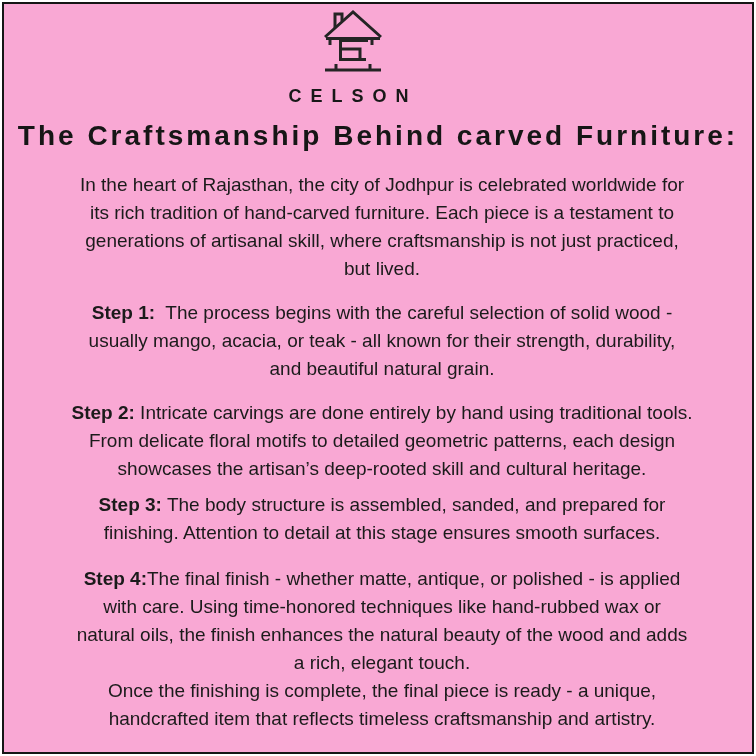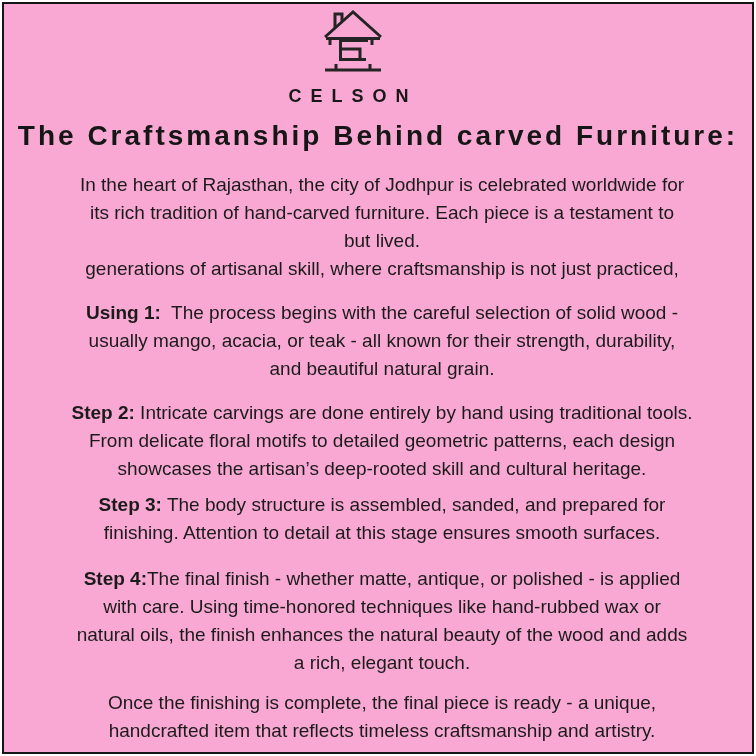--- a/index.html
+++ b/index.html
@@ -50,21 +50,21 @@
     font-size: 19px;
     line-height: 28px;
     white-space: pre;
   }
   .para .ln b { font-weight: 700; }
   .mt-intro { margin-top: 20px; }
   .mt-step1 { margin-top: 16px; }
   .mt-step2 { margin-top: 16px; }
   .mt-step3 { margin-top: 8px; }
   .mt-step4 { margin-top: 18px; }
-  .mt-closing { margin-top: 12px; }
+  .mt-closing { margin-top: 0; }
 </style>
 </head>
 <body>
 
 <div class="frame">
 
   <div class="header-block">
     <svg class="logo" width="58" height="64" viewBox="0 0 58 64" fill="none" stroke="#242424" stroke-width="3" stroke-linecap="butt" stroke-linejoin="miter">
       <path d="M11,19 L11,5 L18,5 L18,12"></path>
       <path d="M1,28 L29,3 L57,28"></path>
@@ -74,26 +74,26 @@
       <path d="M1,61 L57,61 M12,59.5 L12,55 M46,59.5 L46,55"></path>
     </svg>
     <div class="brand">CELSON</div>
   </div>
 
   <h1 class="heading">The Craftsmanship Behind carved Furniture:</h1>
 
   <section class="para mt-intro">
     <div class="ln">In the heart of Rajasthan, the city of Jodhpur is celebrated worldwide for</div>
     <div class="ln">its rich tradition of hand-carved furniture. Each piece is a testament to</div>
+    <div class="ln">generations of artisanal skill, where craftsmanship is not just practiced,</div>
     <div class="ln">but lived.</div>
-    <div class="ln">generations of artisanal skill, where craftsmanship is not just practiced,</div>
   </section>
 
   <section class="para mt-step1">
-    <div class="ln"><b>Using 1:</b><span>&nbsp; The process begins with the careful selection of solid wood -</span></div>
+    <div class="ln"><b>Step 1:</b><span>&nbsp; The process begins with the careful selection of solid wood -</span></div>
     <div class="ln">usually mango, acacia, or teak - all known for their strength, durability,</div>
     <div class="ln">and beautiful natural grain.</div>
   </section>
 
   <section class="para mt-step2">
     <div class="ln"><b>Step 2:</b><span> Intricate carvings are done entirely by hand using traditional tools.</span></div>
     <div class="ln">From delicate floral motifs to detailed geometric patterns, each design</div>
     <div class="ln">showcases the artisan’s deep-rooted skill and cultural heritage.</div>
   </section>
 

